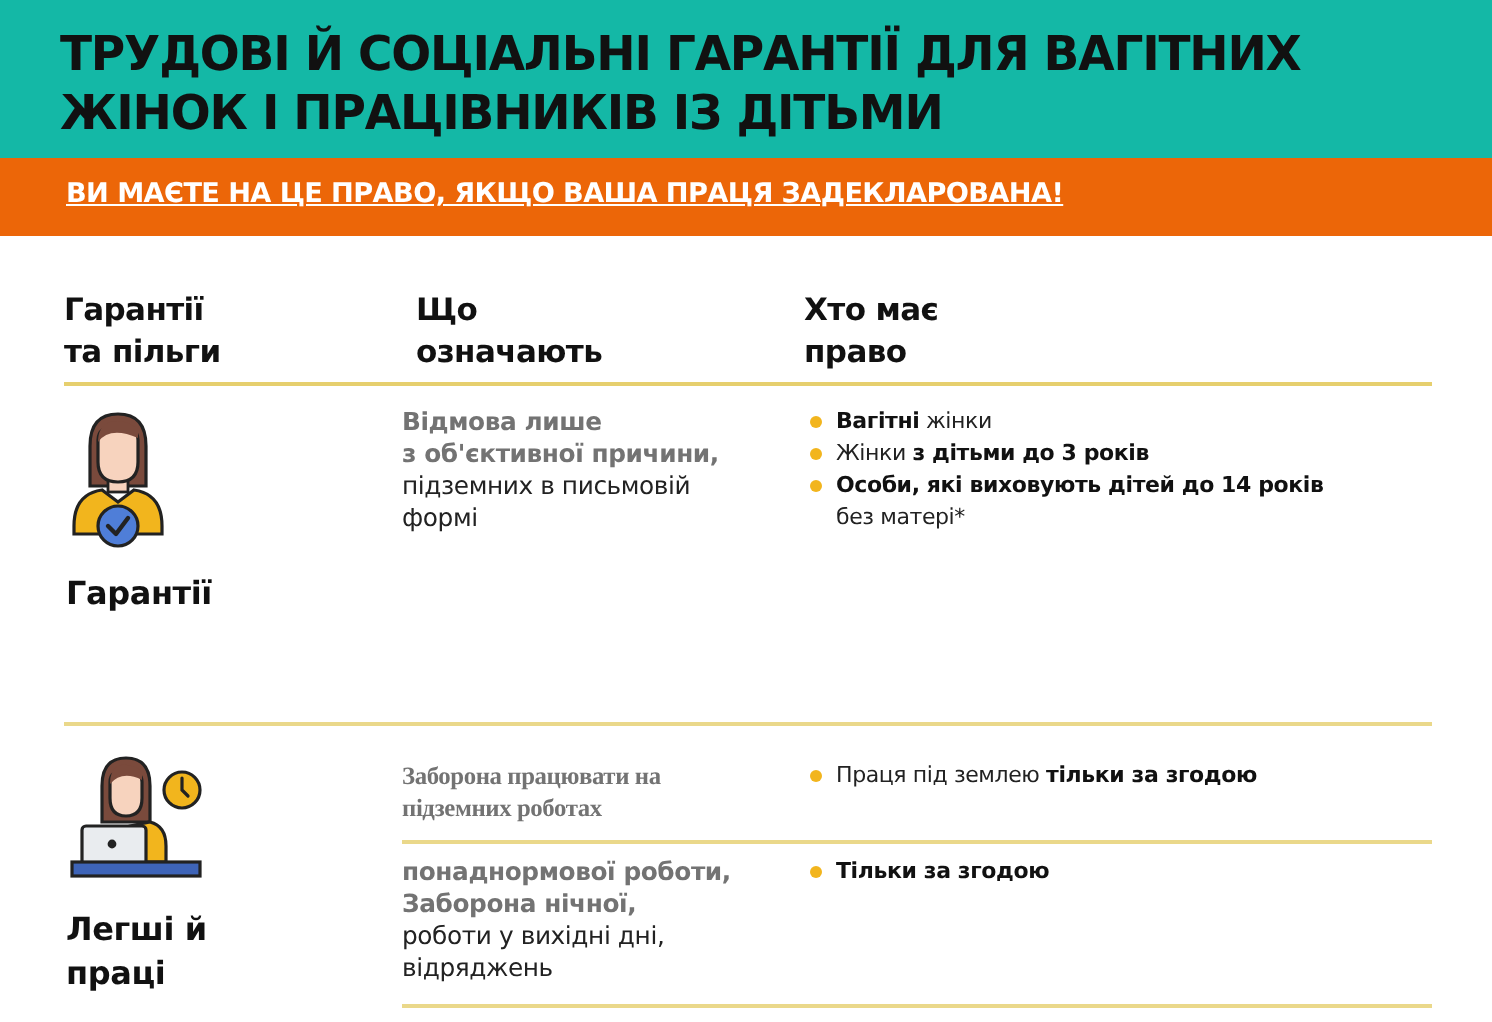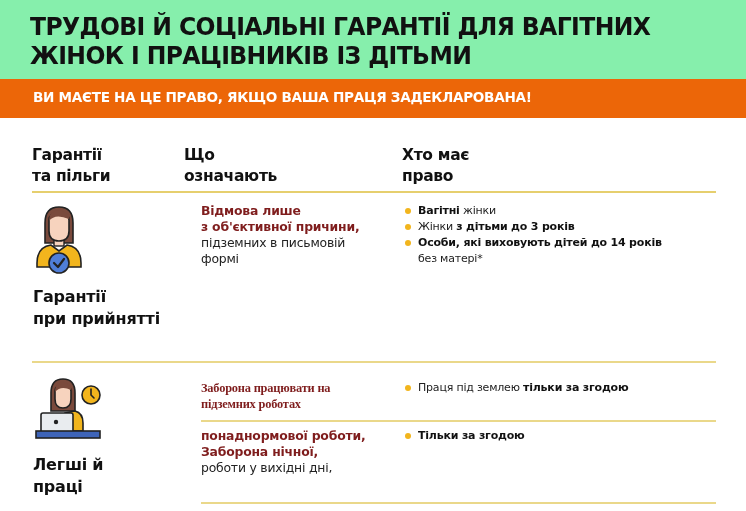--- a/index.html
+++ b/index.html
@@ -1,30 +1,30 @@
 <!DOCTYPE html>
 <html><head>
 <meta charset="utf-8">
 <style>
   * { margin: 0; padding: 0; box-sizing: border-box; }
   html, body { width: 746px; height: 511px; overflow: hidden; background: #ffffff; }
   body { font-family: "DejaVu Sans", "Liberation Sans", sans-serif; color: #1a1a1a; position: relative; }
 
-  .title-band { position: absolute; left: 0; top: 0; width: 746px; height: 79px; background: #86efac; }
+  .title-band { position: absolute; left: 0; top: 0; width: 746px; height: 79px; background: #14b8a6; }
   .title { position: absolute; left: 30px; top: 13px; width: 700px; font-family: "DejaVu Sans", sans-serif; font-weight: 900; font-size: 23.5px; line-height: 29px; letter-spacing: -0.6px; color: #111; text-transform: uppercase; transform: scaleY(1.02); }
   .subtitle-band { position: absolute; left: 0; top: 79px; width: 746px; height: 39px; background: #EC6608; }
-  .subtitle { position: absolute; left: 33px; top: 10px; font-weight: 700; font-size: 13.6px; letter-spacing: -0.3px; color: #fff; white-space: nowrap; }
+  .subtitle { position: absolute; left: 33px; top: 10px; font-weight: 700; font-size: 13.6px; letter-spacing: -0.3px; color: #fff; white-space: nowrap; text-decoration: underline; }
 
   .hdr { position: absolute; font-weight: 700; font-size: 15.5px; line-height: 21px; color: #111; letter-spacing: -0.3px; }
   .line { position: absolute; height: 2px; background: #EAD88A; }
   .line.thick { height: 2px; background: #E6CF6E; }
 
   .cat-title { position: absolute; font-weight: 700; font-size: 16px; line-height: 22px; color: #111; letter-spacing: -0.2px; }
   .desc { position: absolute; font-size: 12.4px; line-height: 16px; color: #222; letter-spacing: -0.2px; }
-  .desc b { font-weight: 700; color: #7f1d1d; }
+  .desc b { font-weight: 700; color: #737373; }
 
   .bul { position: absolute; font-size: 11px; line-height: 16px; color: #222; letter-spacing: -0.2px; }
   .bul li { list-style: none; position: relative; padding-left: 16px; margin-bottom: 0; }
   .bul li .dot { position: absolute; left: 3px; top: 5px; width: 6px; height: 6px; border-radius: 50%; background: #F2B51D; }
   .bul li b { font-weight: 700; color: #111; }
 
   .icon { position: absolute; }
 </style>
 </head>
 <body>
@@ -36,21 +36,21 @@
   </div>
 </div>
 <div class="subtitle-band">
   <div class="subtitle">ВИ МАЄТЕ НА ЦЕ ПРАВО, ЯКЩО ВАША ПРАЦЯ ЗАДЕКЛАРОВАНА!</div>
 </div>
 
 <div class="hdr" style="left:32px; top:145px;">
   <div>Гарантії</div>
   <div>та пільги</div>
 </div>
-<div class="hdr" style="left:184px; top:145px;">
+<div class="hdr" style="left:208px; top:145px;">
   <div>Що</div>
   <div>означають</div>
 </div>
 <div class="hdr" style="left:402px; top:145px;">
   <div>Хто має</div>
   <div>право</div>
 </div>
 <div class="line thick" style="left:32px; top:191px; width:684px;"></div>
 
 <div class="icon" style="left:33px; top:203px; width:52px; height:72px;">
@@ -59,21 +59,20 @@
     <path d="M4 60 Q4 44 18 42 L26 48 L34 42 Q48 44 48 60 L48 64 L4 64 Z" fill="#F2B51D" stroke="#222" stroke-width="1.6"></path>
     <rect x="21" y="33" width="10" height="10" fill="#F7D3BE" stroke="#222" stroke-width="1.4"></rect>
     <path d="M16 17 Q16 10 26 10 Q36 10 36 17 L36 28 Q36 38 26 38 Q16 38 16 28 Z" fill="#F7D3BE" stroke="#222" stroke-width="1.6"></path>
     <path d="M16 18 Q22 10 36 16 L36 12 Q30 6 22 8 Q16 10 16 18 Z" fill="#7a4a3c"></path>
     <circle cx="26" cy="60" r="10" fill="#4F7ED8" stroke="#222" stroke-width="1.6"></circle>
     <path d="M21 60 L25 64 L31 56" fill="none" stroke="#222" stroke-width="2.2" stroke-linecap="round" stroke-linejoin="round"></path>
   </svg>
 </div>
 <div class="cat-title" style="left:33px; top:286px;">
   <div>Гарантії</div>
-  <div>при прийнятті</div>
 </div>
 <div class="desc" style="left:201px; top:203px; width:195px;">
   <div><b>Відмова лише</b></div>
   <div><b>з об'єктивної причини,</b></div>
   <div>підземних в письмовій</div>
   <div>формі</div>
 </div>
 <ul class="bul" style="left:402px; top:203px; width:320px;">
   <li><span class="dot"></span><b>Вагітні</b><span> жінки</span></li>
   <li><span class="dot"></span><span>Жінки </span><b>з дітьми до 3 років</b></li>
@@ -105,17 +104,18 @@
 </div>
 <ul class="bul" style="left:402px; top:380px; width:320px;">
   <li><span class="dot"></span><span>Праця під землею </span><b>тільки за згодою</b></li>
 </ul>
 <div class="line" style="left:201px; top:420px; width:515px;"></div>
 
 <div class="desc" style="left:201px; top:428px; width:195px;">
   <div><b>понаднормової роботи,</b></div>
   <div><b>Заборона нічної,</b></div>
   <div>роботи у вихідні дні,</div>
+  <div>відряджень</div>
 </div>
 <ul class="bul" style="left:402px; top:428px; width:320px;">
   <li><span class="dot"></span><b>Тільки за згодою</b></li>
 </ul>
 <div class="line" style="left:201px; top:502px; width:515px;"></div>
 
 </body></html>

